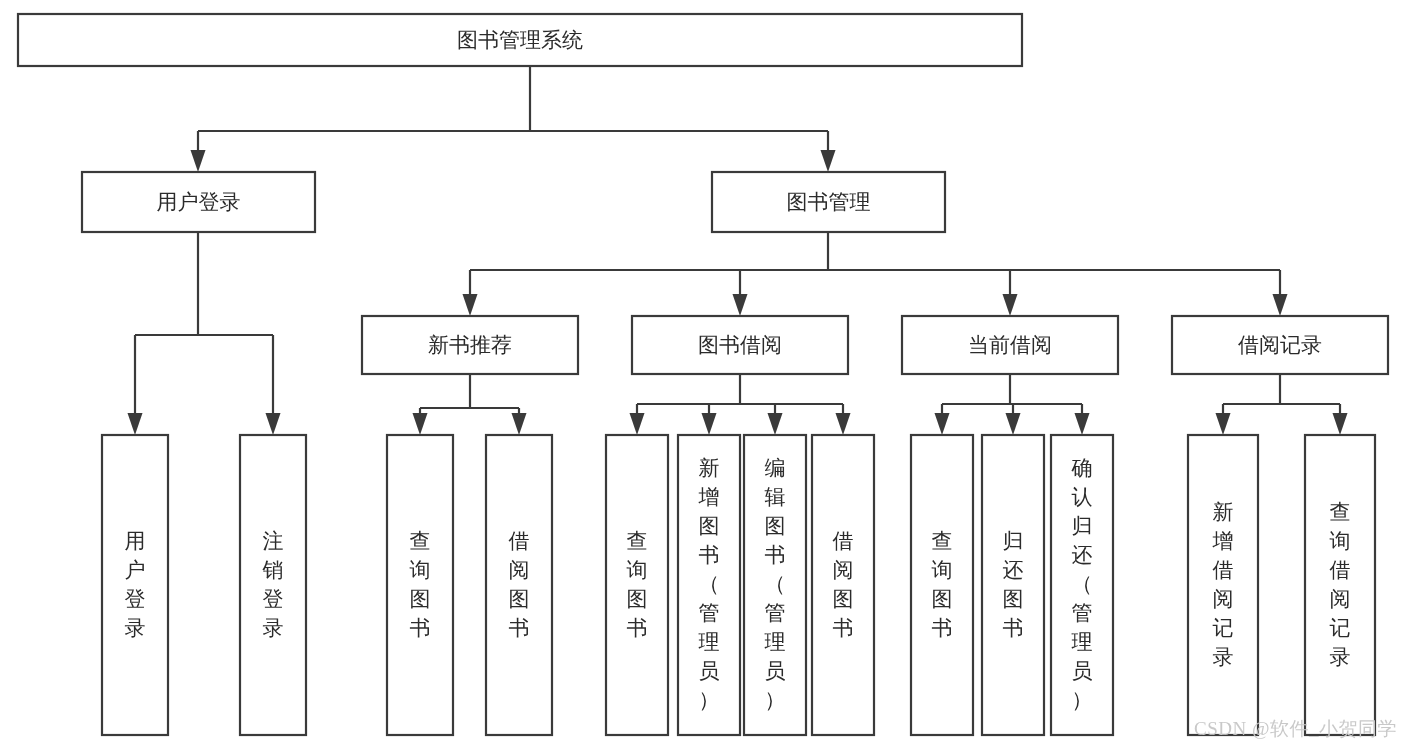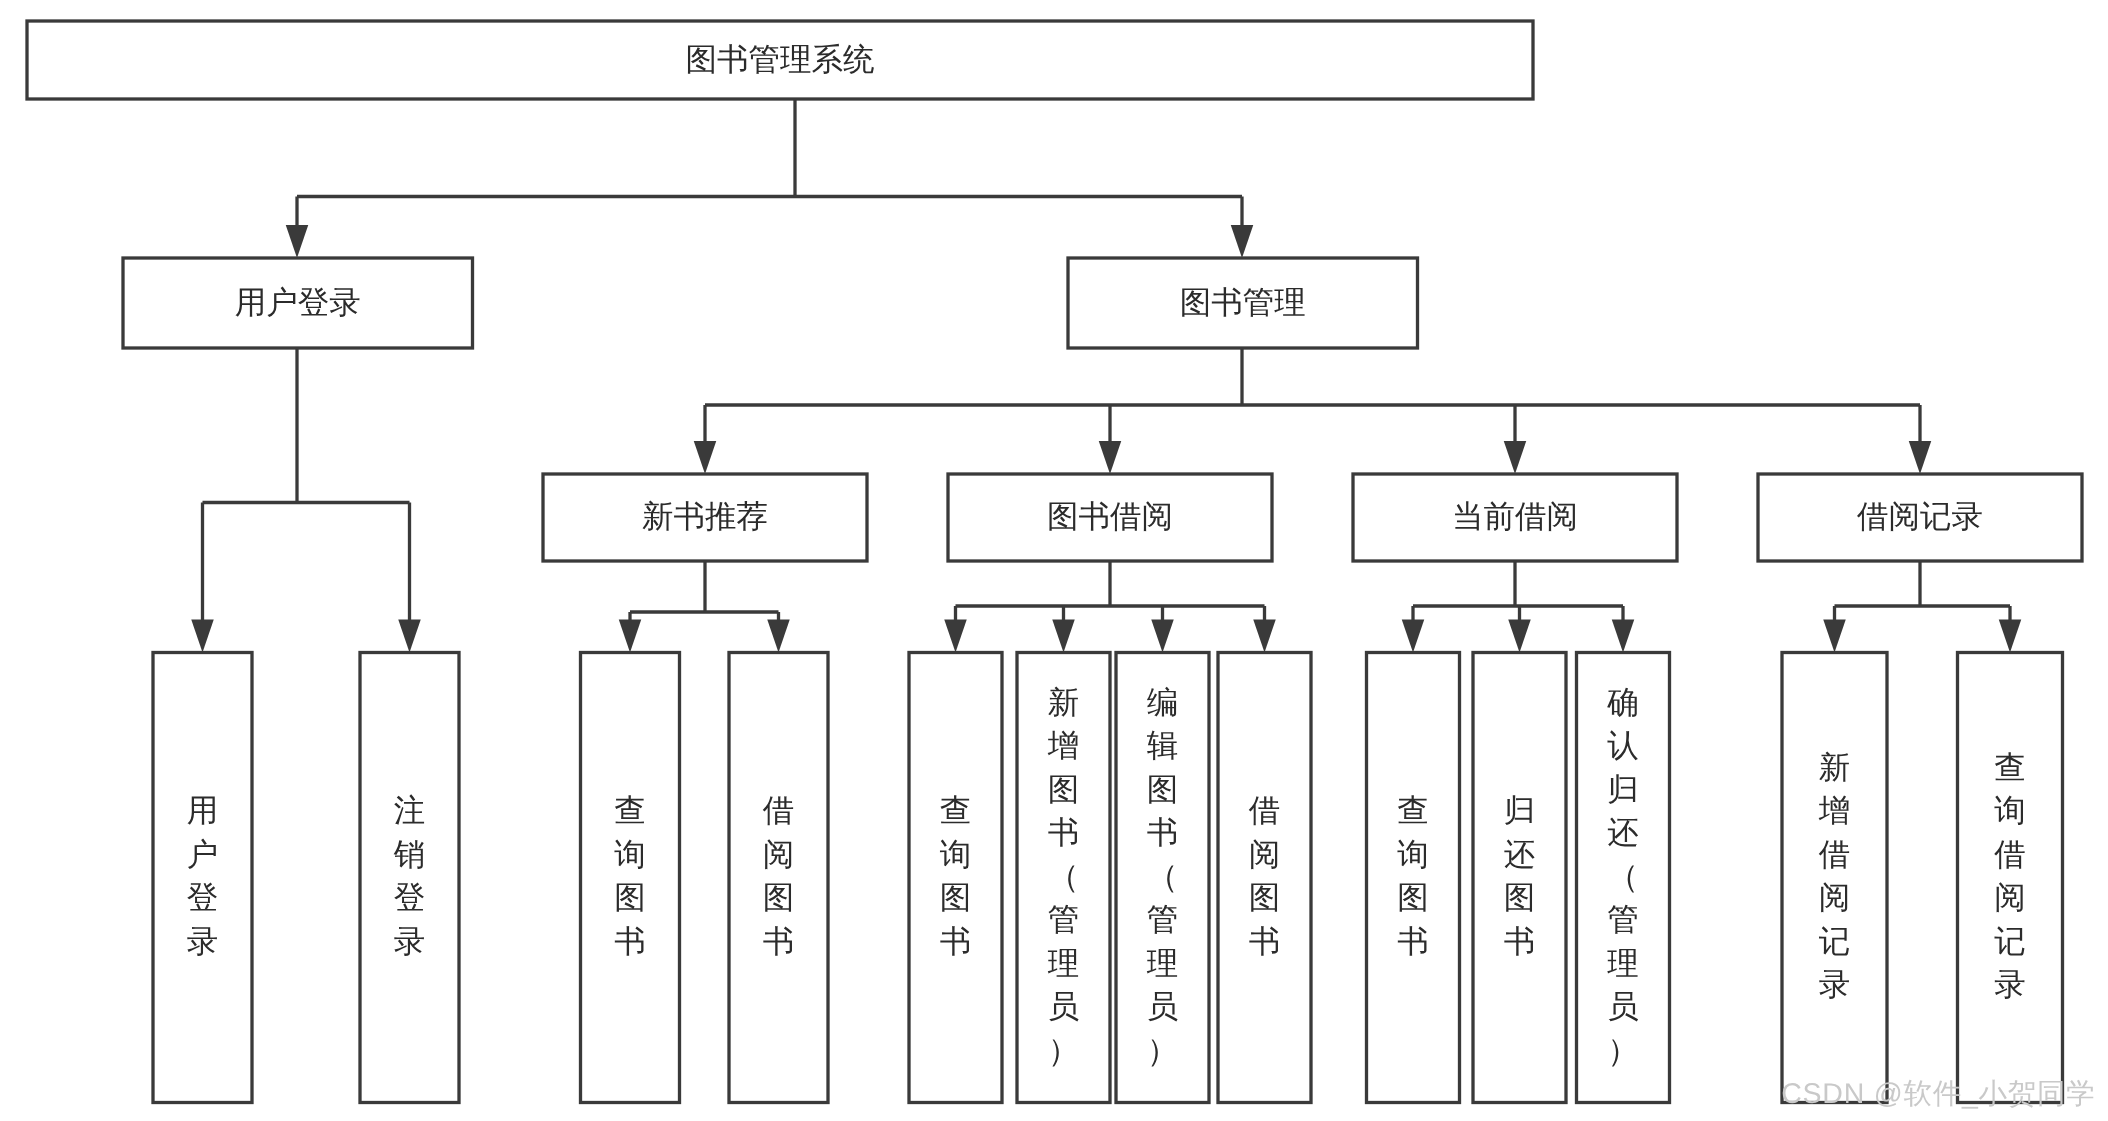--- a/index.html
+++ b/index.html
@@ -39,21 +39,21 @@
     fill: none;
   }
   .arrow-head {
     fill: #3a3a3a;
     stroke: none;
   }
   .watermark-text {
     position: absolute;
     right: 8px;
     bottom: 5px;
-    font-family: Liberation Sans, sans-serif;
+    font-family: Liberation Serif, serif;
     font-size: 19px;
     color: #c9c9c9;
     white-space: nowrap;
     letter-spacing: 0.5px;
     margin-left: 32px;
   }
 </style>
 </head>
 <body>
 

